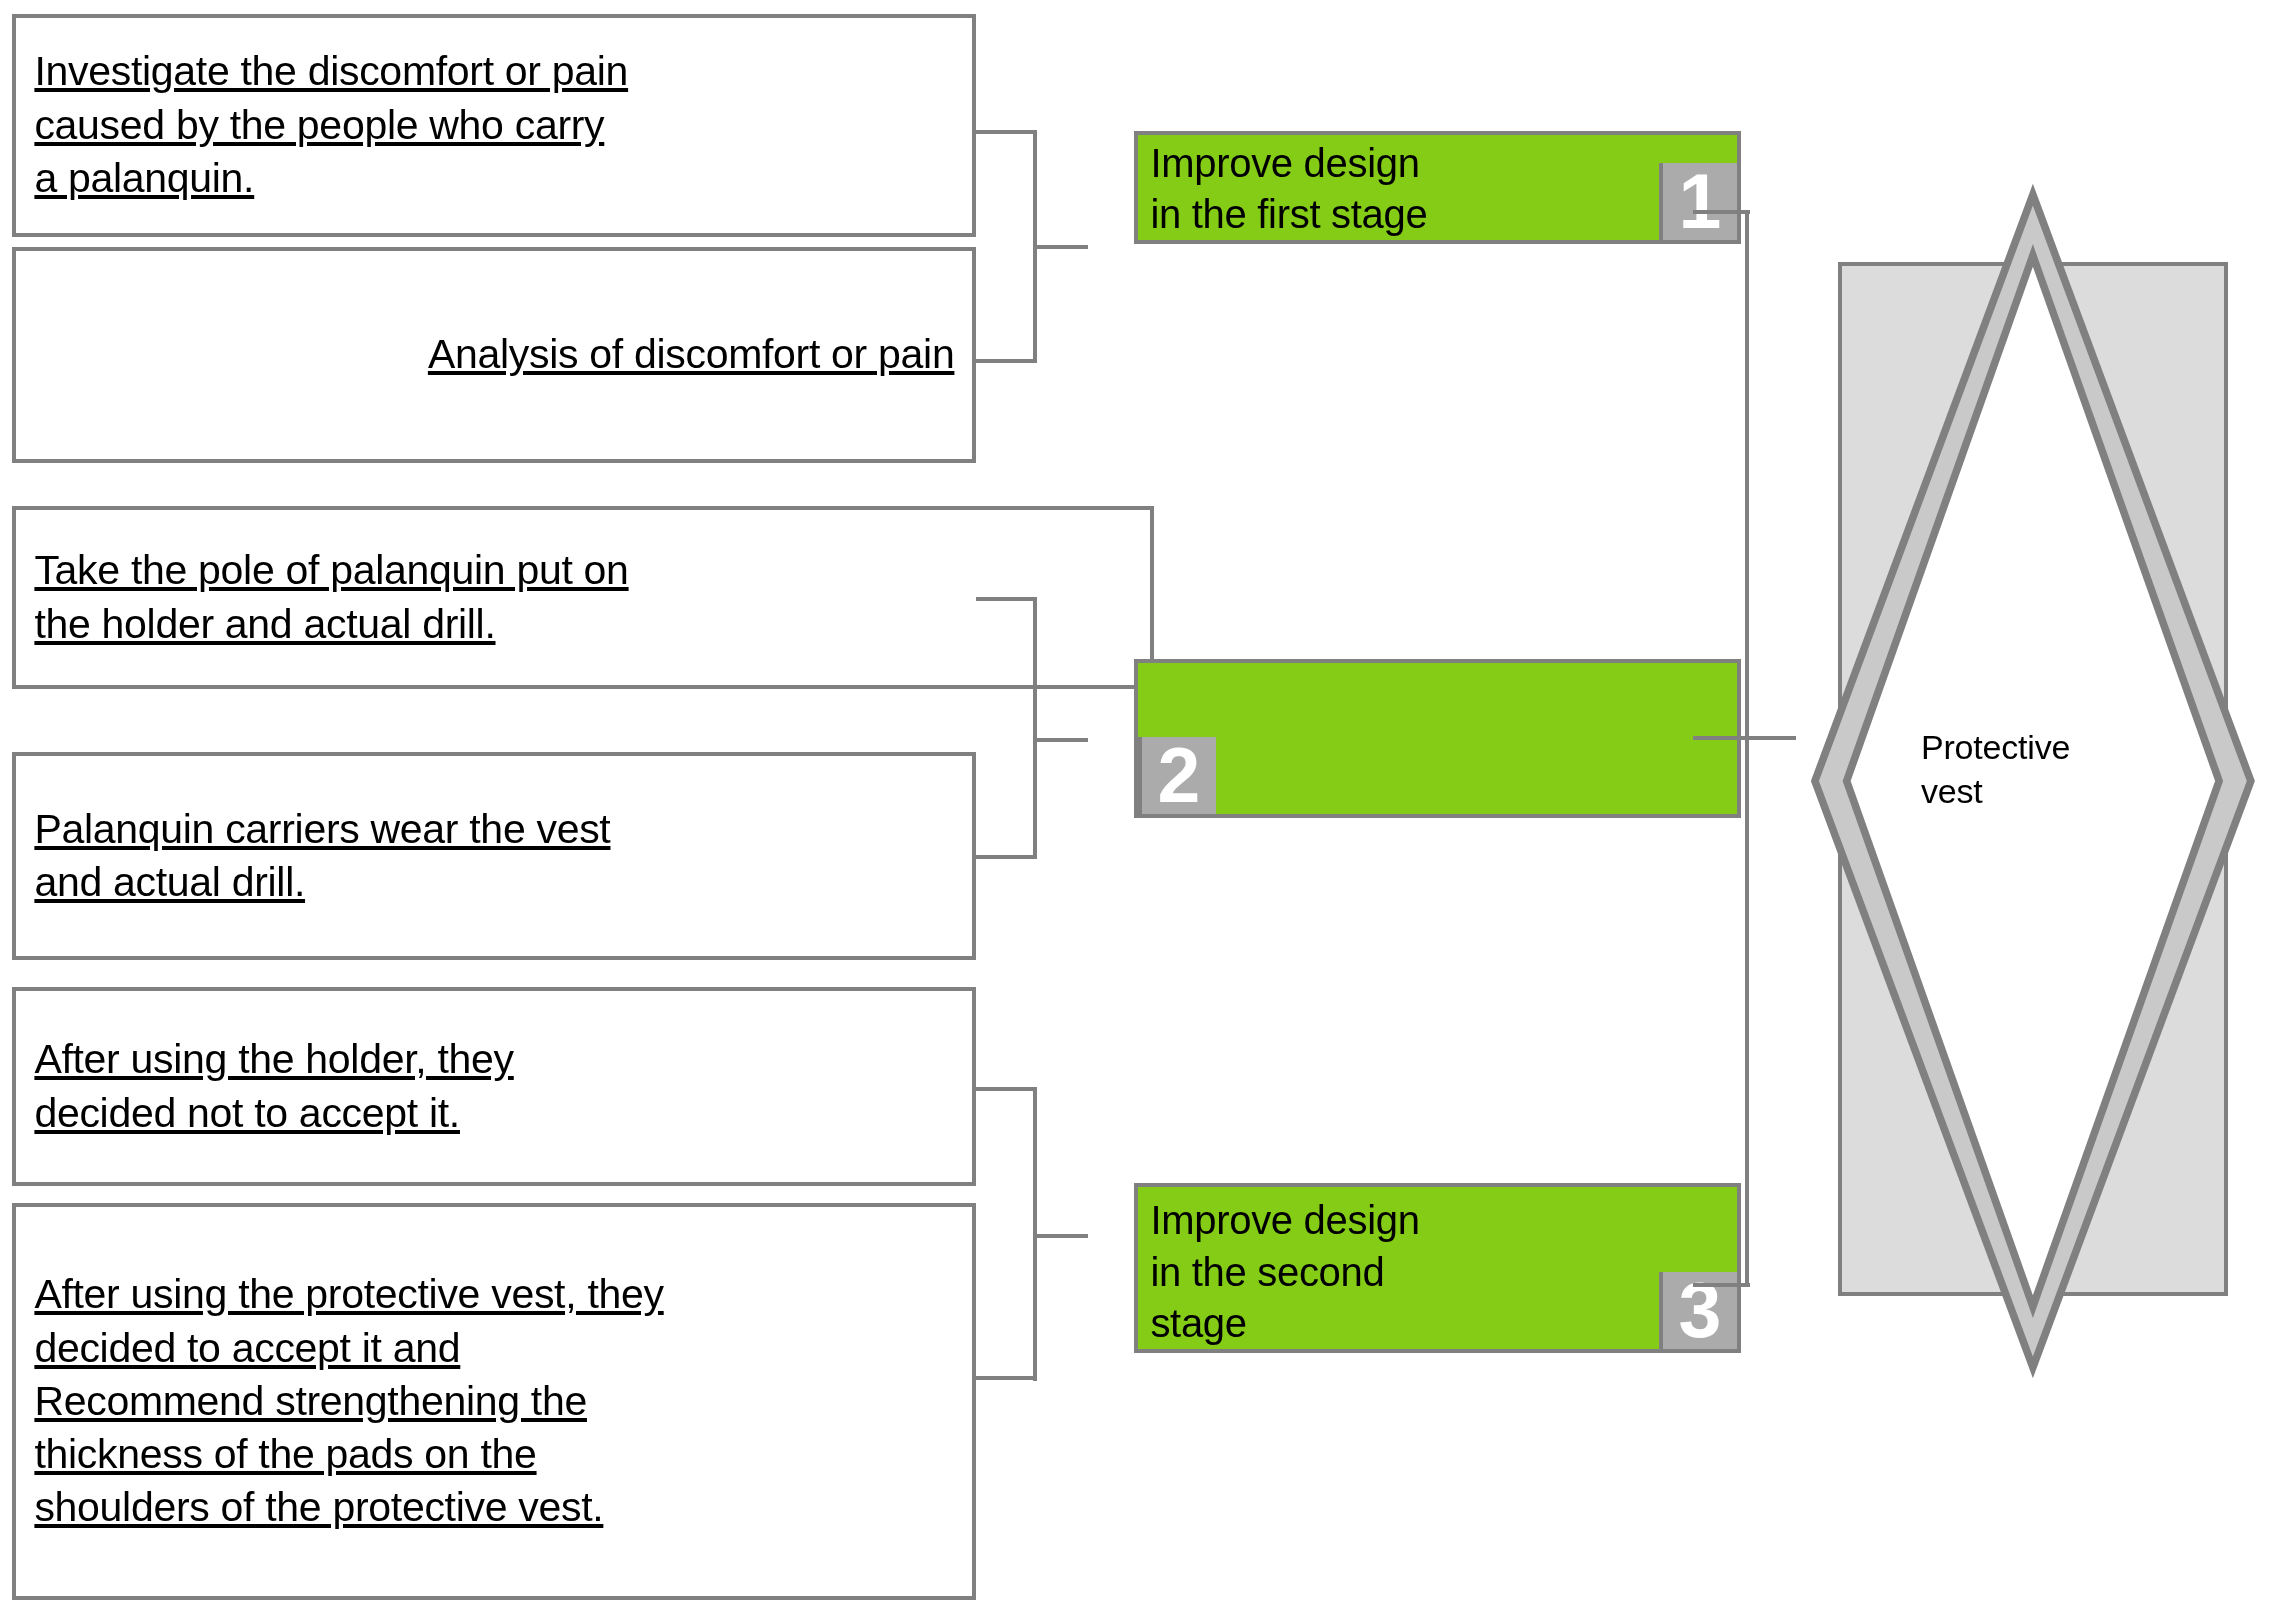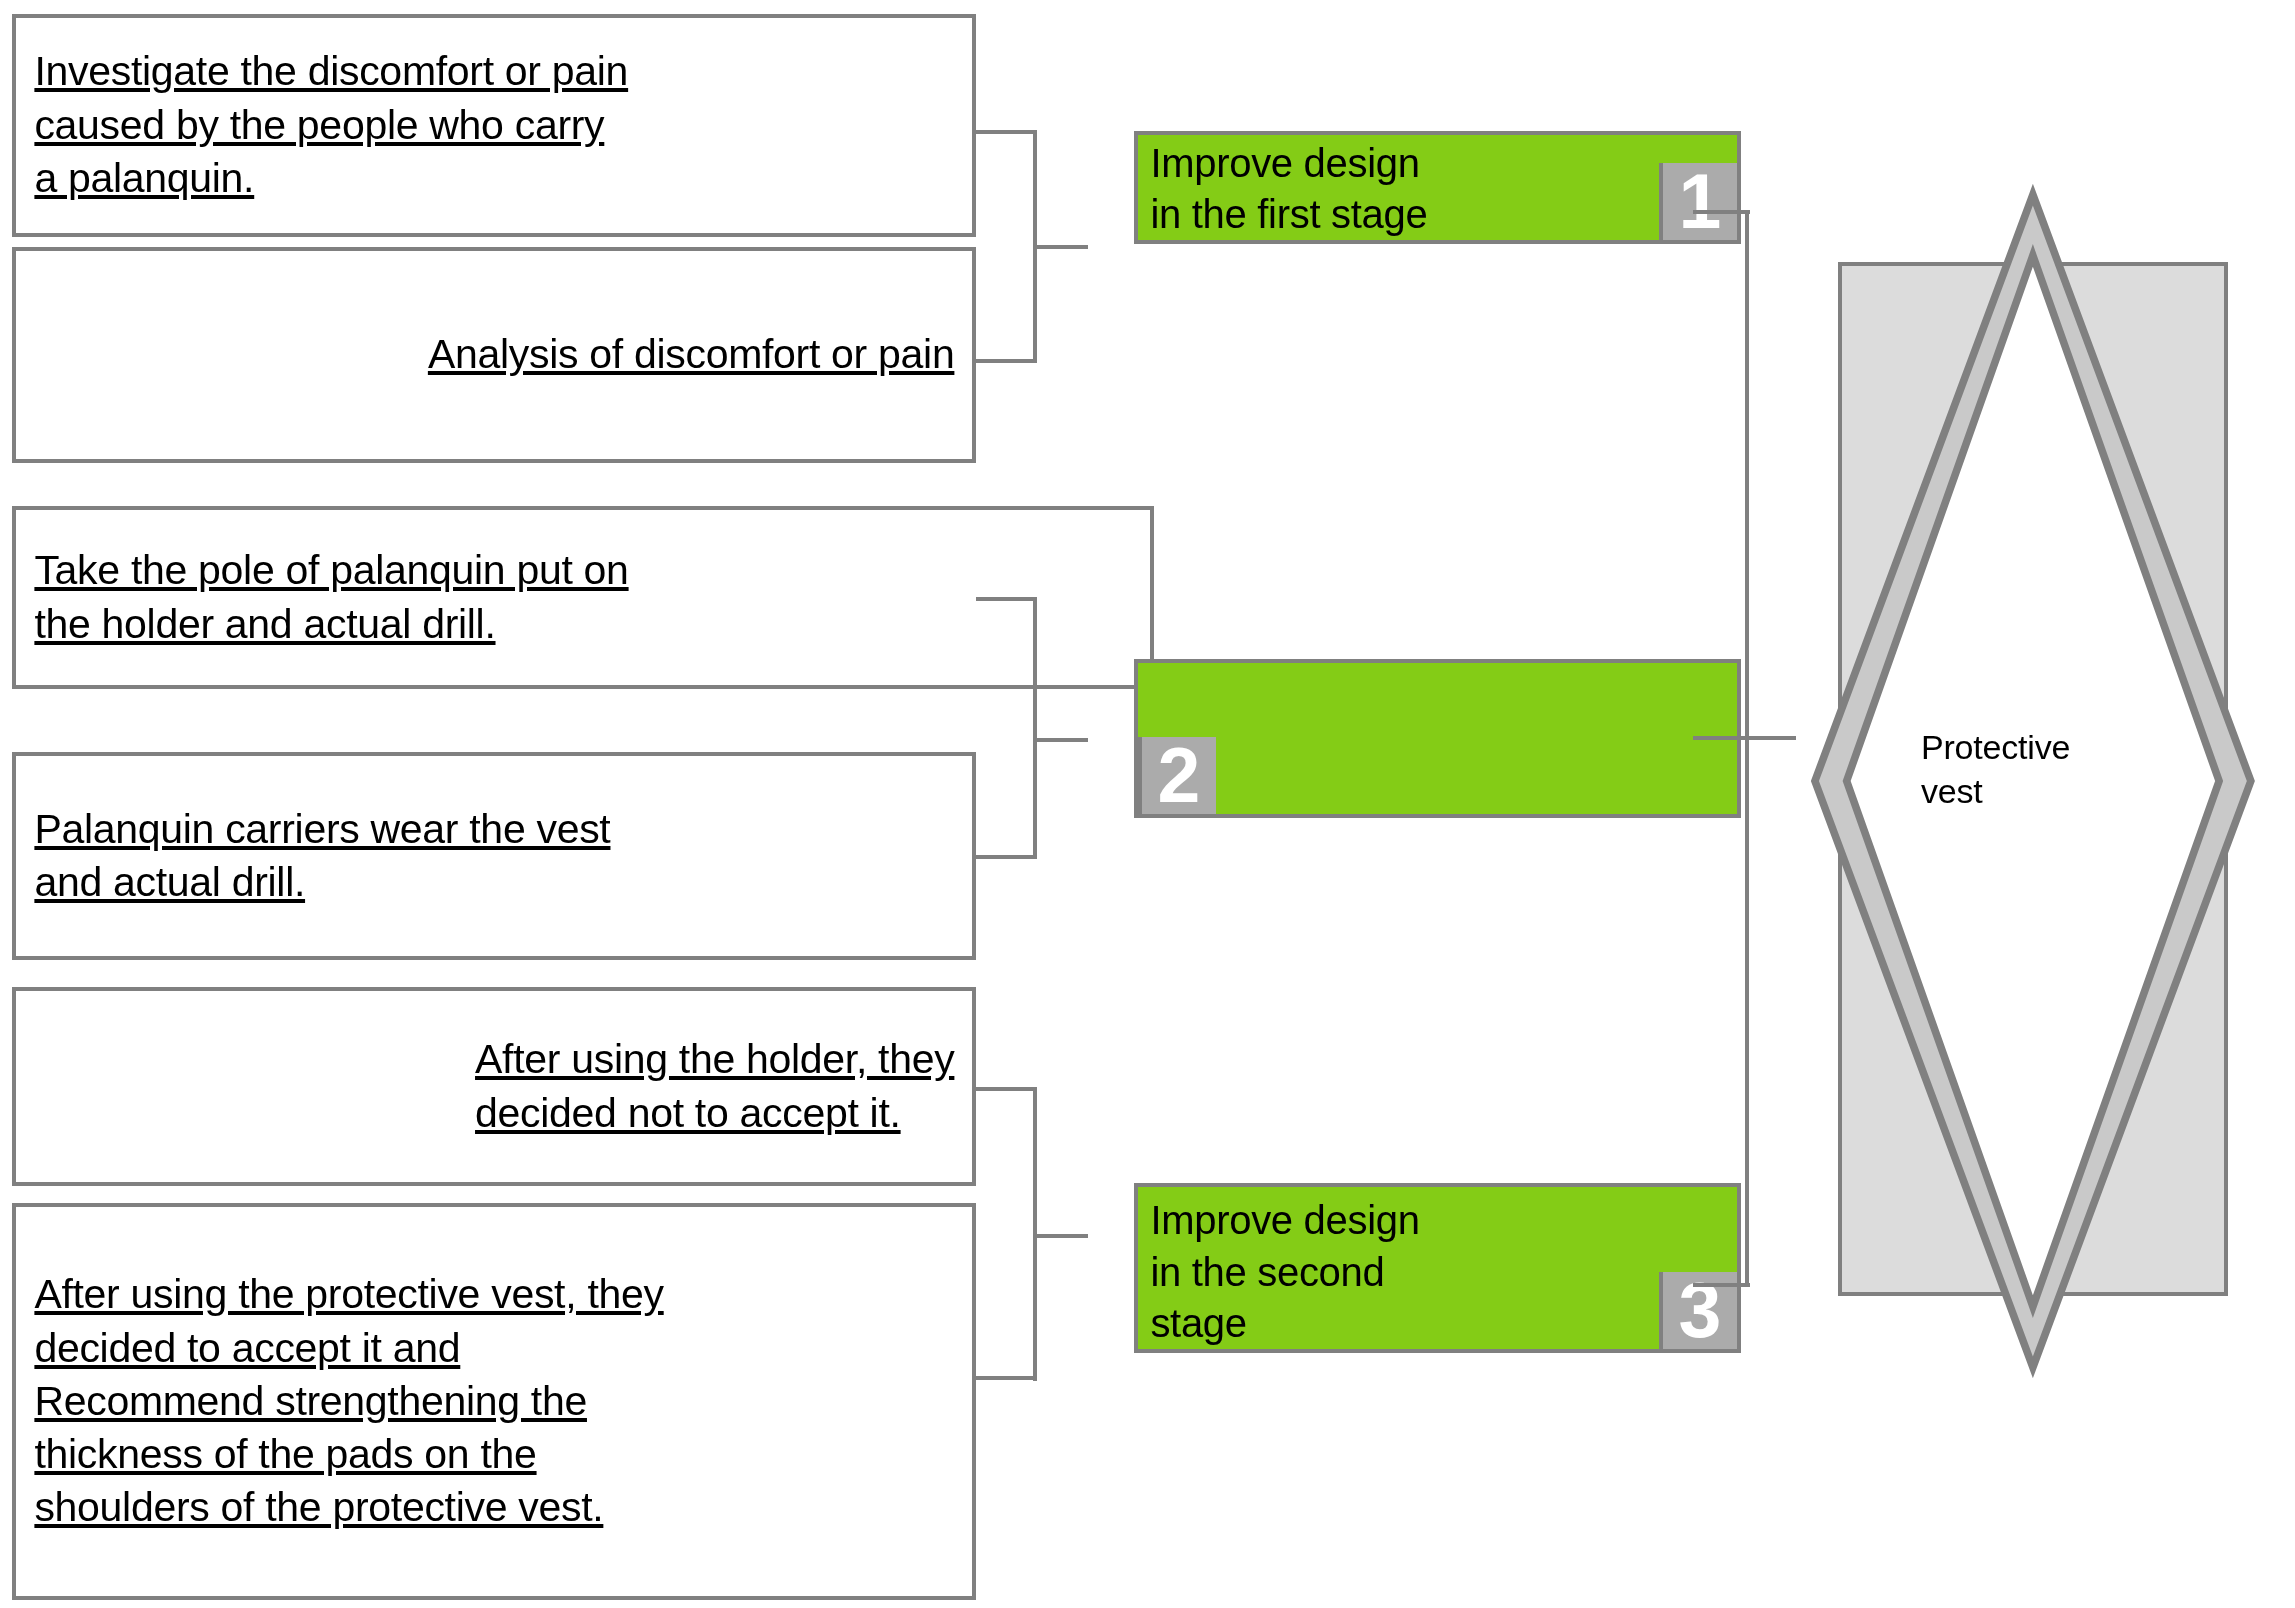--- a/index.html
+++ b/index.html
@@ -100,21 +100,21 @@
   <div class="ebox" style="left:12.4px;top:506px;width:1142px;height:183px;">
     <span class="etext">Take the pole of palanquin put on
 the holder and actual drill.</span>
   </div>
 
   <div class="ebox" style="left:12.4px;top:752px;width:964px;height:208px;">
     <span class="etext">Palanquin carriers wear the vest
 and actual drill.</span>
   </div>
 
-  <div class="ebox" style="left:12.4px;top:987px;width:964px;height:199px;justify-content:flex-end;">
+  <div class="ebox" style="left:12.4px;top:987px;width:964px;height:199px;">
     <span class="etext">After using the holder, they
 decided not to accept it.</span>
   </div>
 
   <div class="ebox" style="left:12.4px;top:1203px;width:964px;height:397px;">
     <span class="etext">After using the protective vest, they
 decided to accept it and
 Recommend strengthening the
 thickness of the pads on the
 shoulders of the protective vest.</span>

